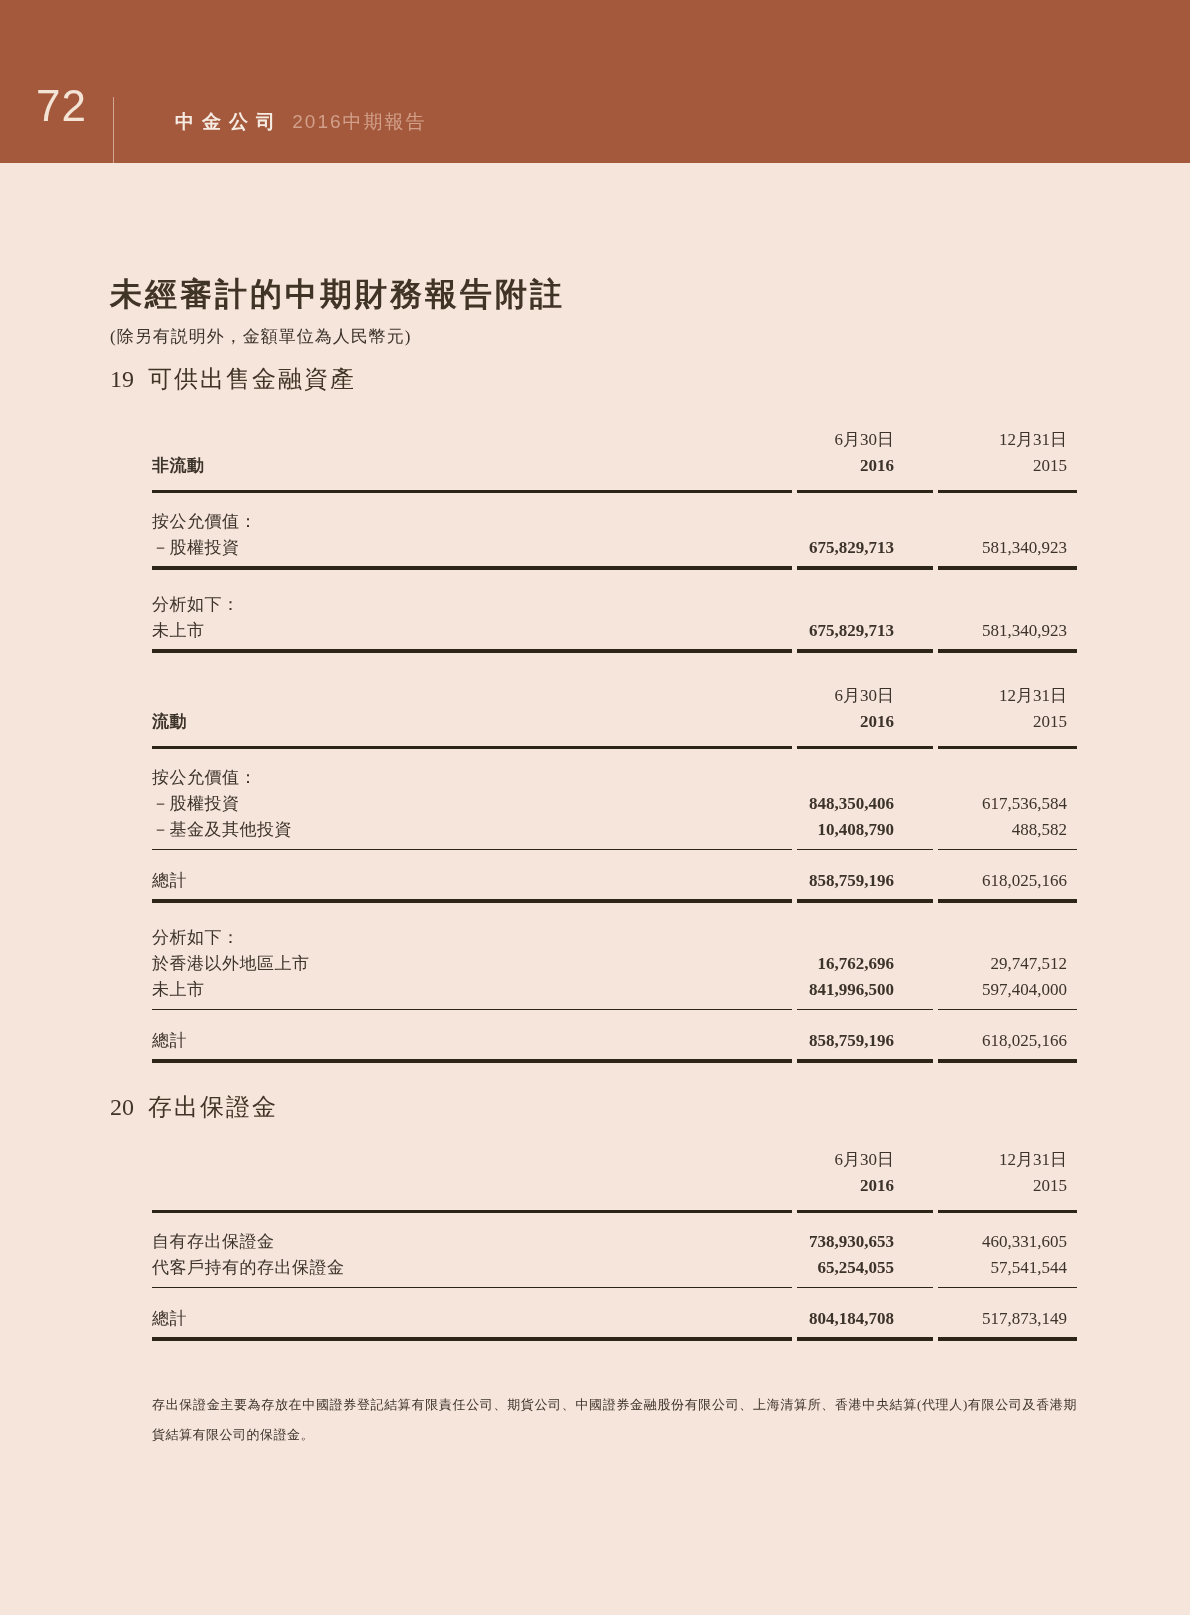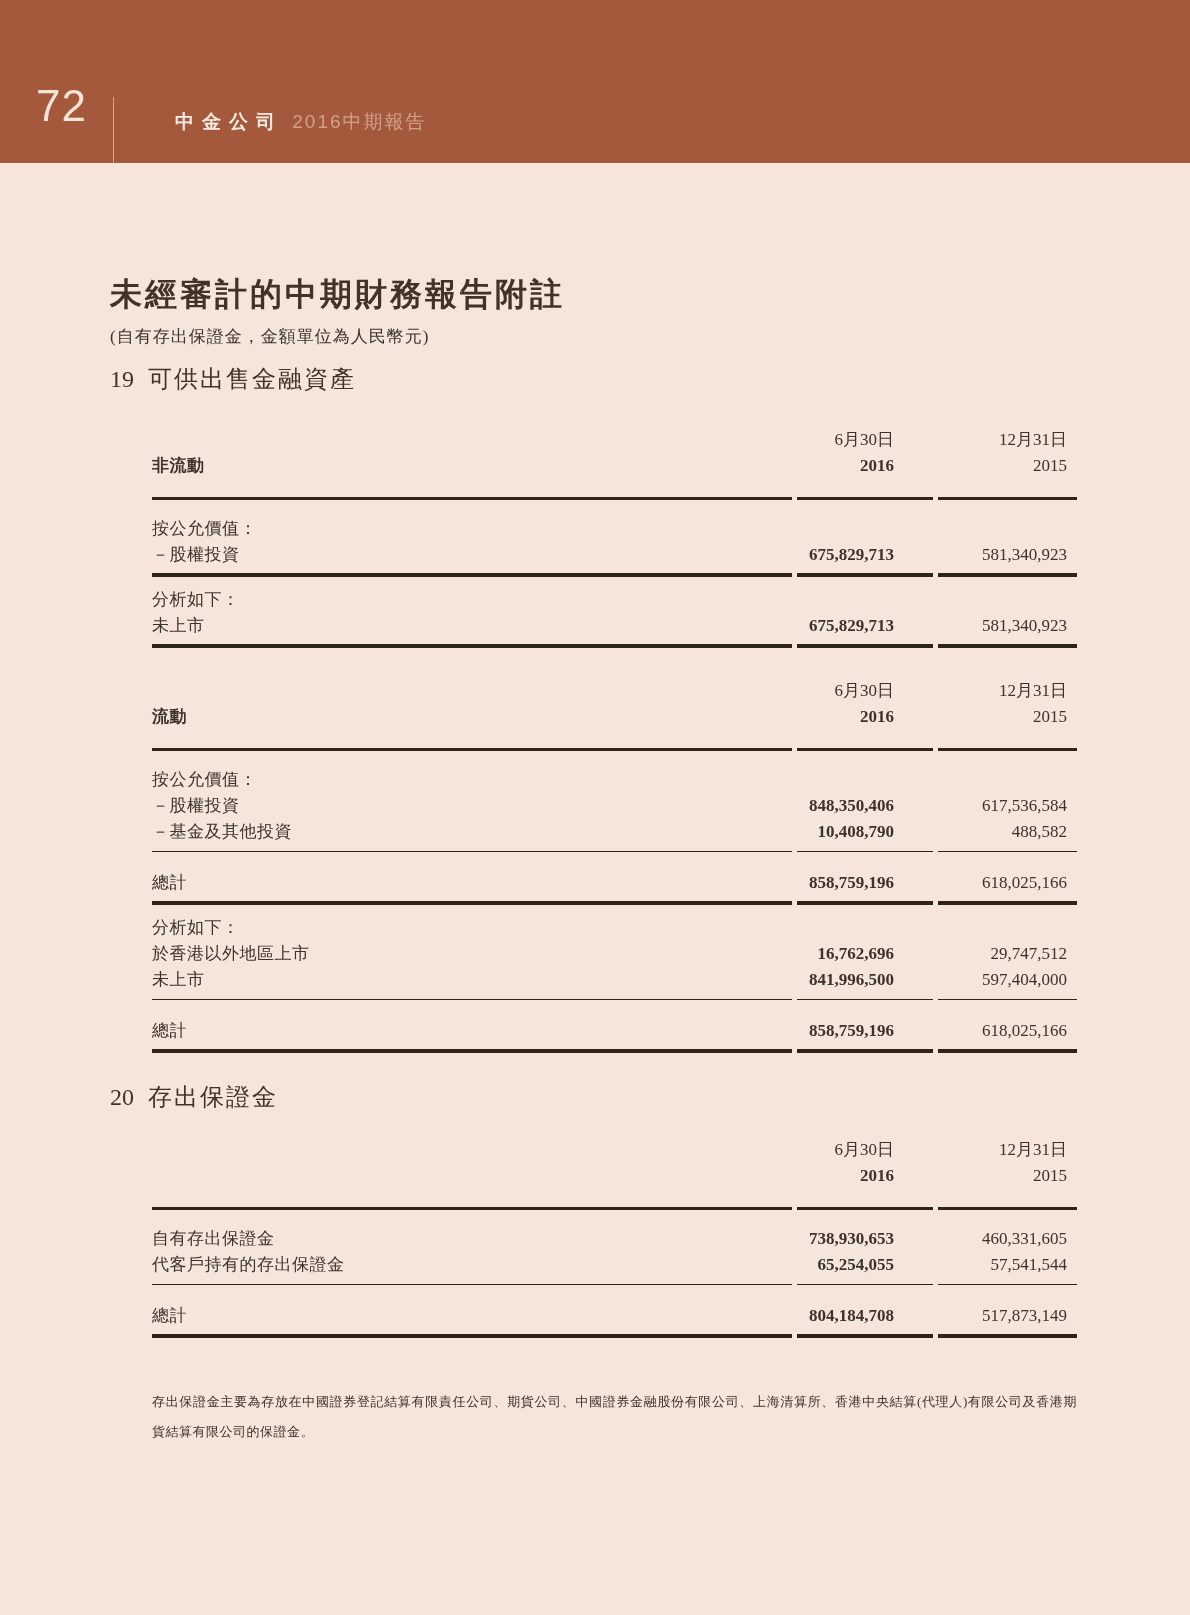--- a/index.html
+++ b/index.html
@@ -40,32 +40,32 @@
 
   
   .grid{display:grid;grid-template-columns:1fr 136px 139px;column-gap:5px;gap:34px;}
   .cell{font-size:17px;line-height:26px;color:var(--ink);letter-spacing:.5px;}
   .cell.num{text-align:right;padding-right:10px;letter-spacing:0;}
   .bold{font-weight:bold;}
 
   .table{margin-top:34px;}
   .table.t2{margin-top:30px;}
   .table.t3{margin-top:26px;}
-  .hrow2 .cell{padding-bottom:18px;}
+  .hrow2 .cell{padding-bottom:11px;}
 
   .trule{display:grid;grid-template-columns:1fr 136px 139px;column-gap:5px;}
   .trule i{display:block;height:0;}
   .trule.thick i{border-top:3px solid var(--rule);}
   .trule.thin i{border-top:1.5px solid var(--rule);margin-top:0;}
   .trule.sep{margin-top:6px;}
   .trule.double{margin-top:5px;}
   .trule.double i{height:4px;border-top:1.5px solid var(--rule);border-bottom:3px solid var(--rule);}
 
   .row.first{margin-top:16px;}
-  .row.blocklabel{margin-top:10px;font-family:Liberation Serif, serif;}
+  .row.blocklabel{margin-top:22px;font-family:Liberation Serif, serif;}
   .row.total{margin-top:18px;}
 
   .note{margin-top:49px;font-size:13px;line-height:30px;text-align:justify;
         letter-spacing:.5px;color:var(--ink);}
 </style>
 </head>
 <body>
 
 <div class="page">
 
@@ -74,21 +74,21 @@
     <div class="band-divider"></div>
     <div class="band-brand">
       <span class="brand">中金公司</span>
       <span class="report">2016中期報告</span>
     </div>
   </header>
 
   <main class="content">
 
     <h1 class="doc-title">未經審計的中期財務報告附註</h1>
-    <p class="subtitle">(自有存出保證金，金額單位為人民幣元)</p>
+    <p class="subtitle">(除另有説明外，金額單位為人民幣元)</p>
 
     <div class="sec-heading">
       <span class="sec-num">19</span>
       <span class="sec-title">可供出售金融資產</span>
     </div>
 
     <div class="indent">
 
       <section class="table t1">
         <div class="grid hrow1">

